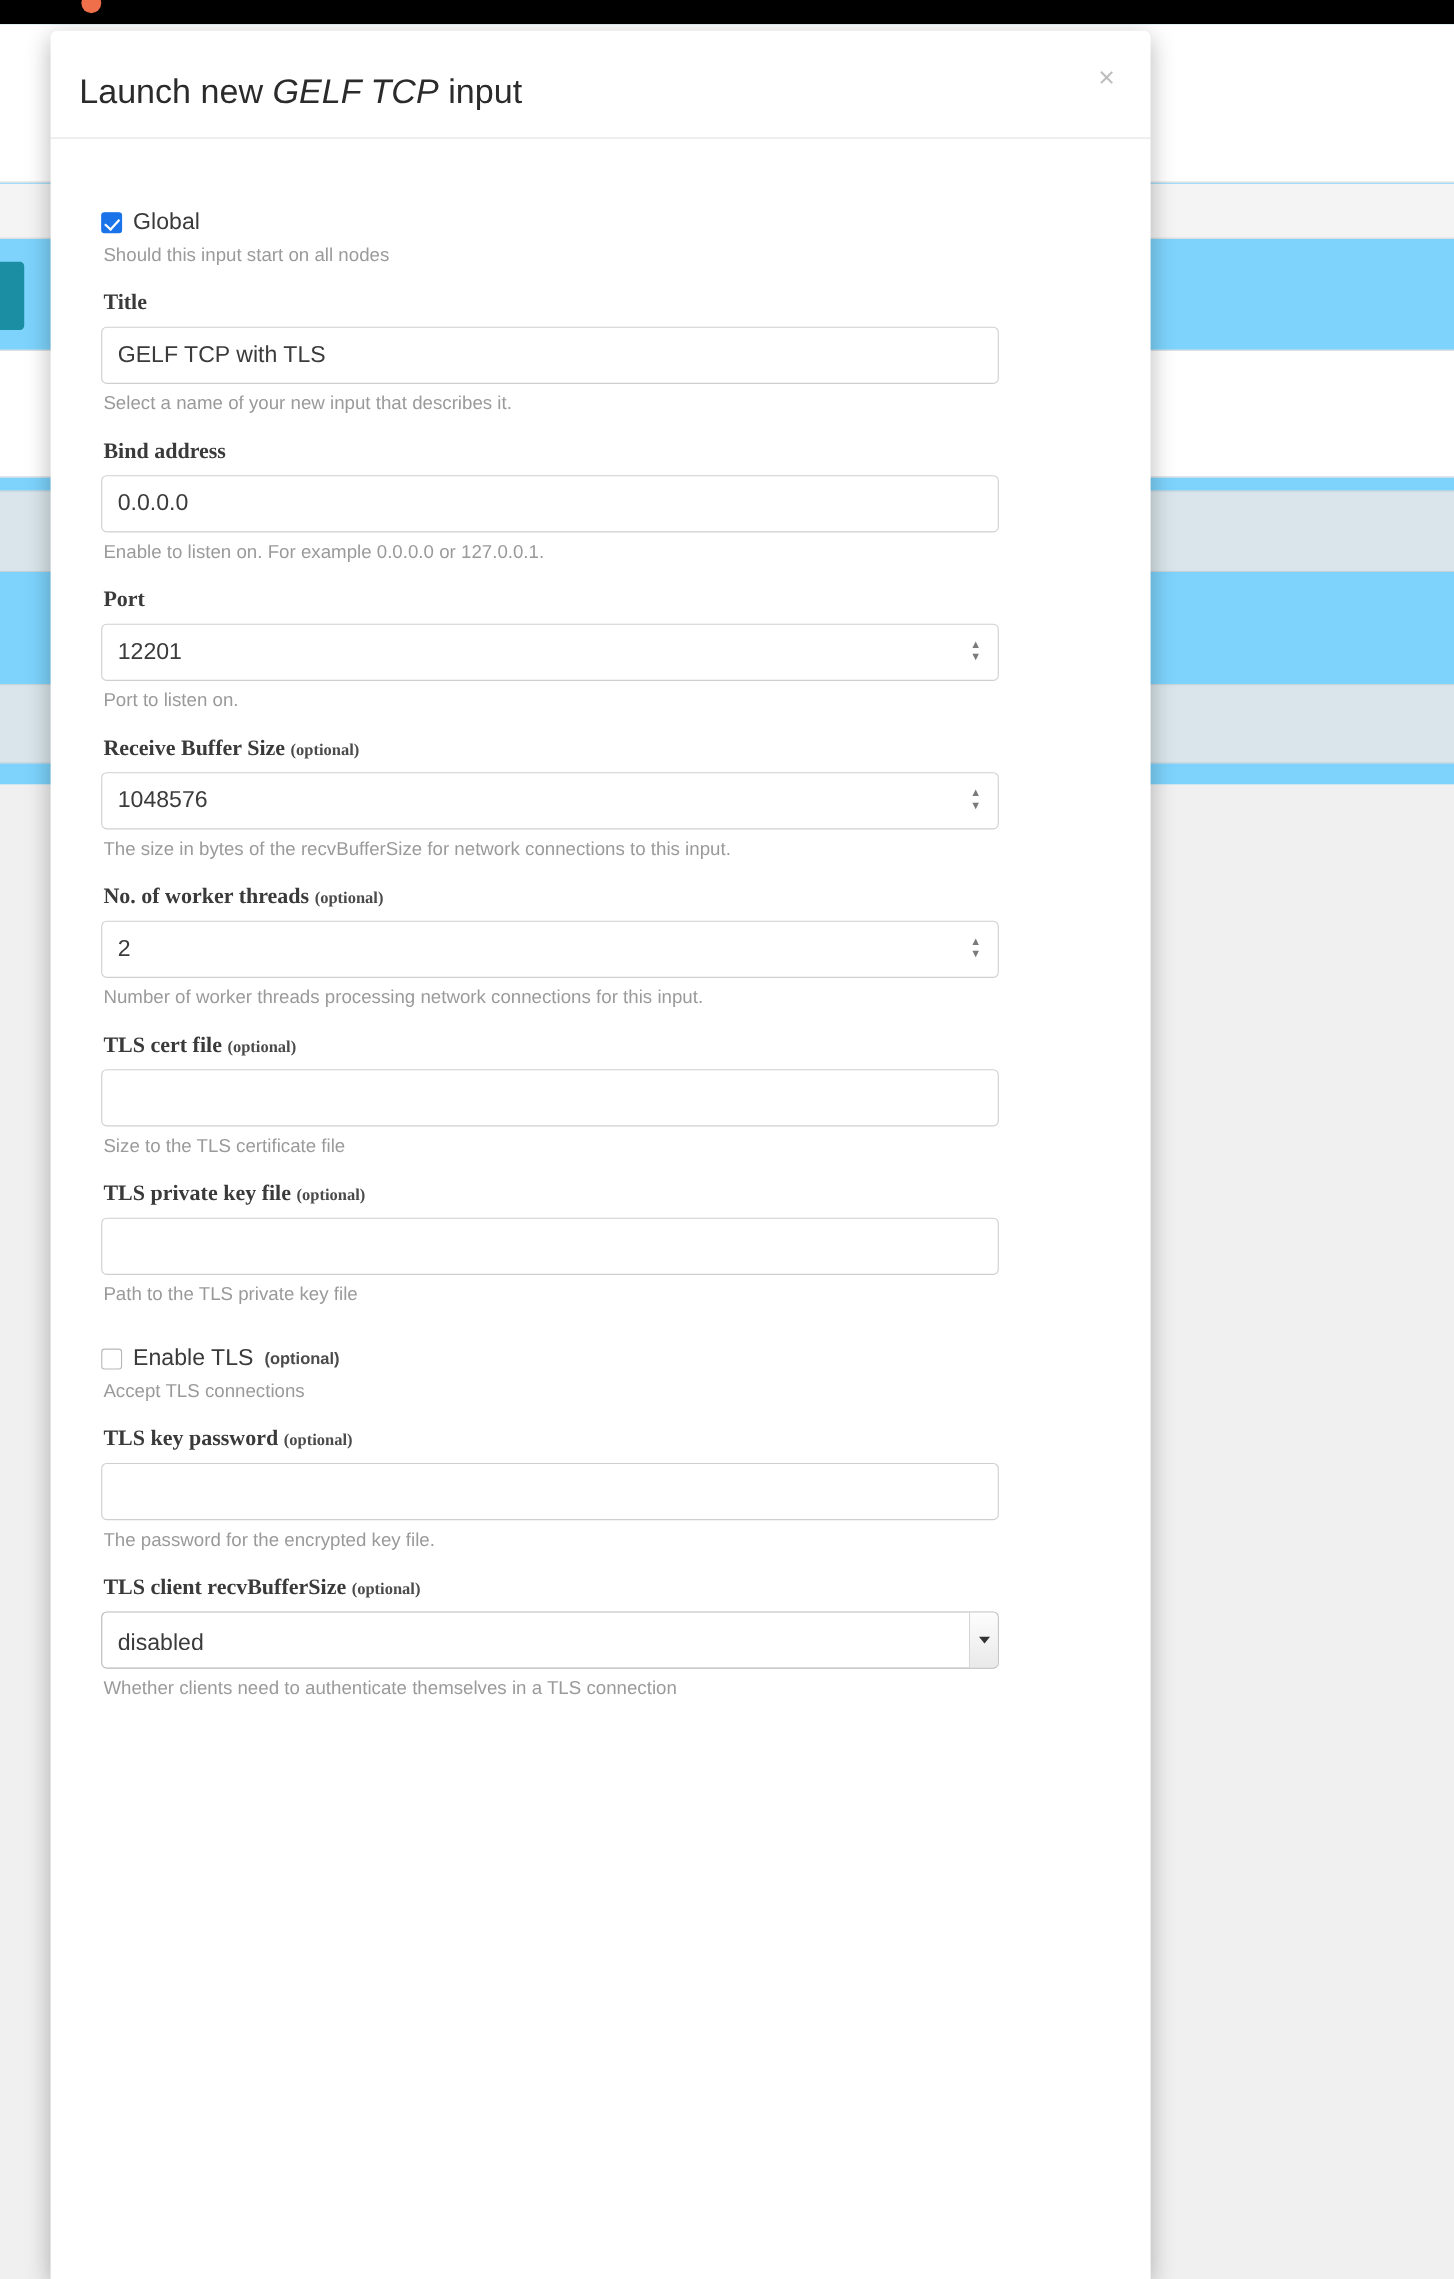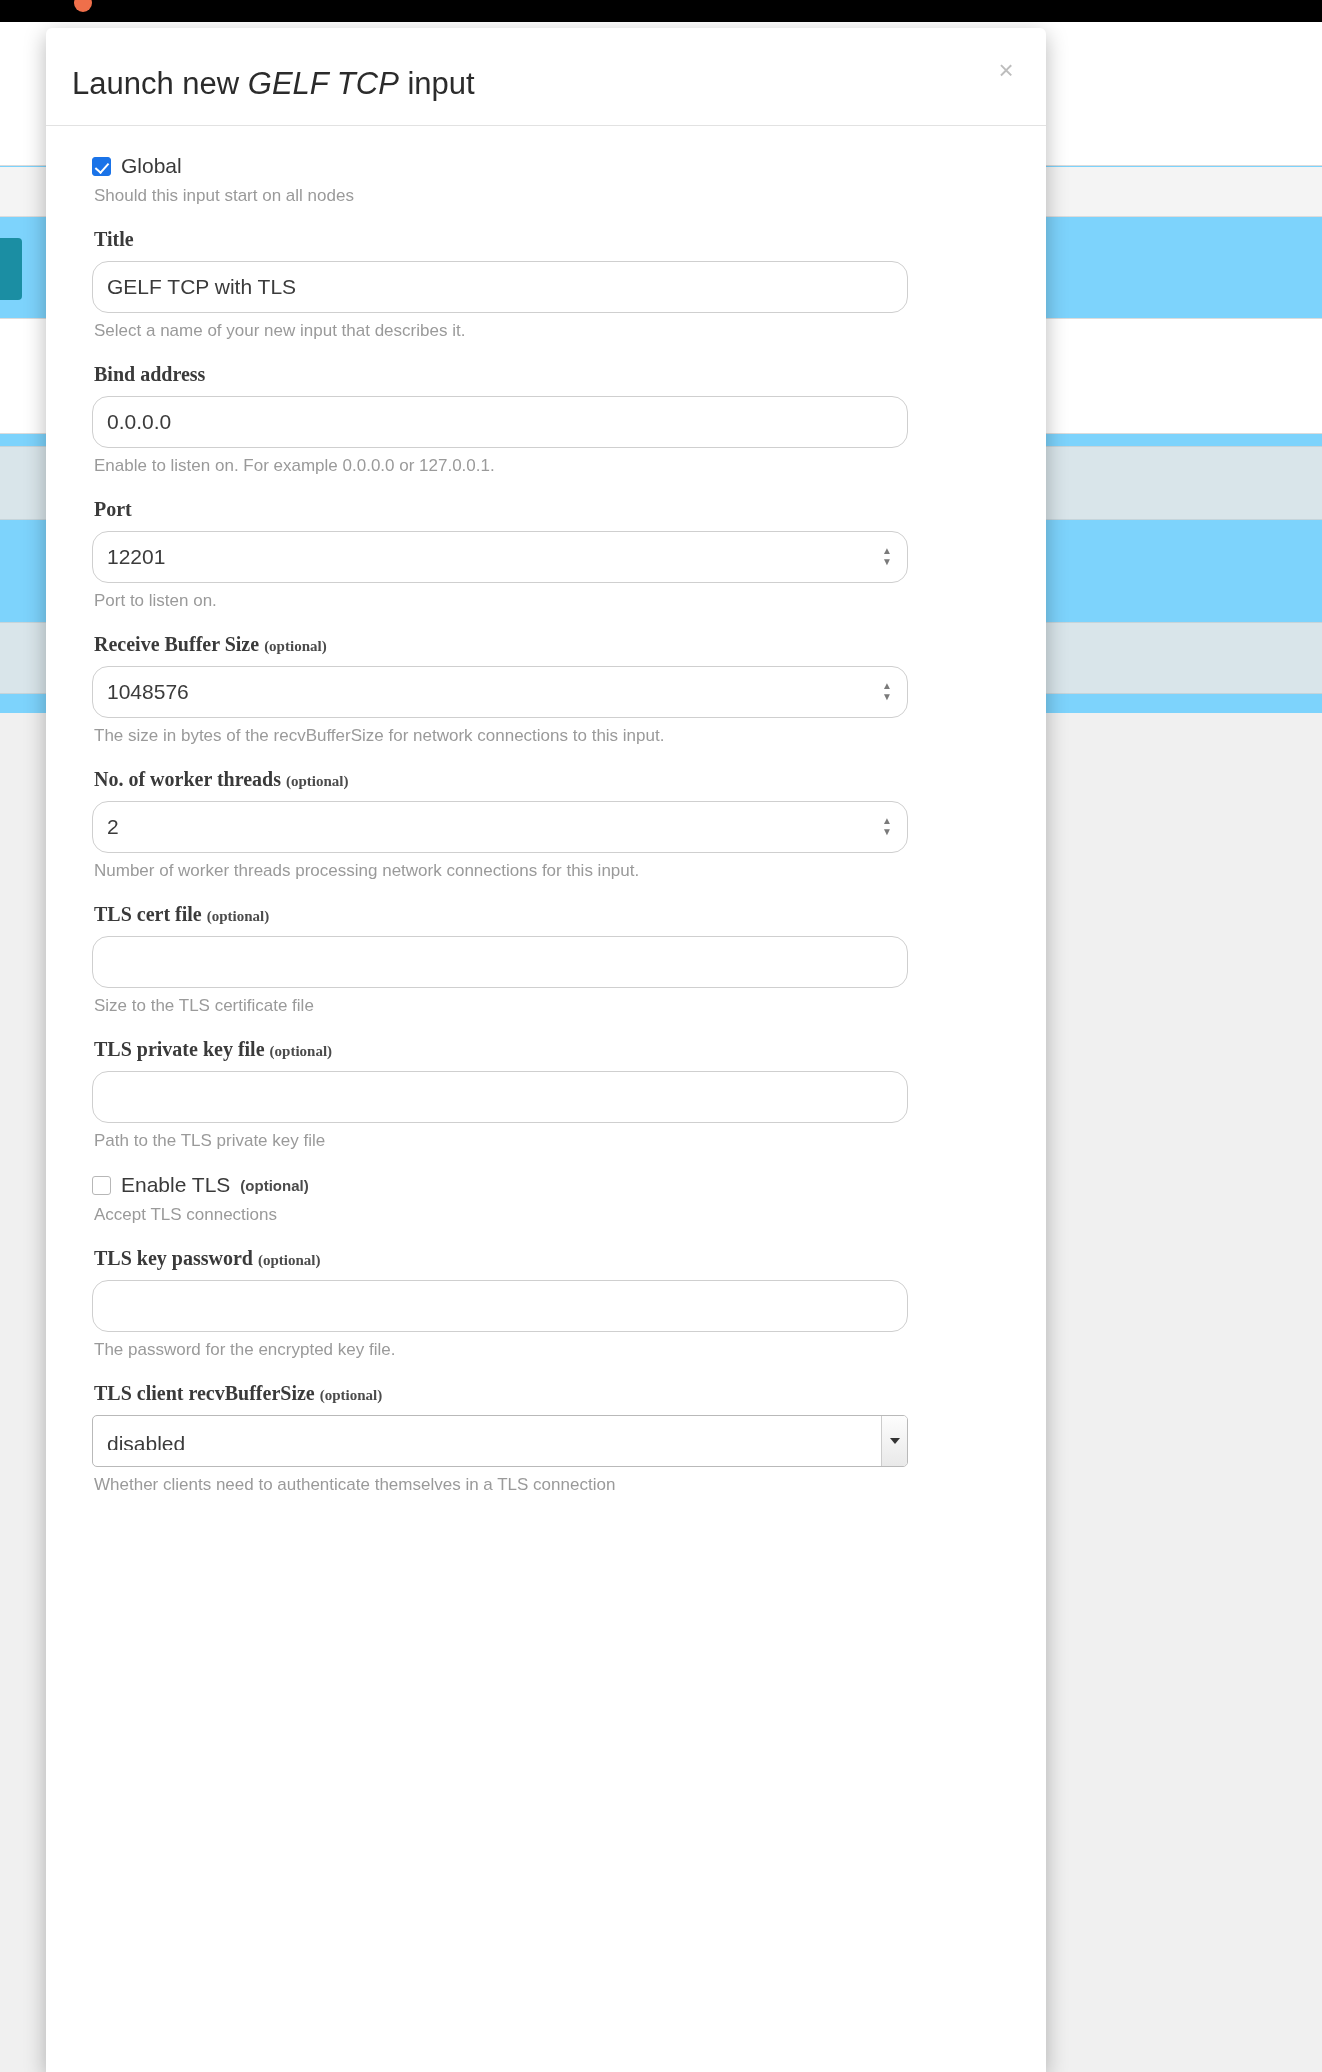--- a/index.html
+++ b/index.html
@@ -130,20 +130,21 @@
   .modal-body {
     padding: 28px 46px 10px 46px;
   }
 
   
   .check-row {
     display: flex;
     align-items: center;
     gap: 10px;
     margin-bottom: 6px;
+    margin-top: 36px;
   }
   .cbox {
     width: 19px; height: 19px;
     border-radius: 3px;
     border: 1px solid #b7b7b7;
     background: #ffffff;
     position: relative;
     flex: 0 0 auto;
     cursor: pointer;
   }
@@ -178,21 +179,21 @@
     font-size: 20px;
     font-weight: bold;
     color: #3a3a3a;
     margin: 0 0 10px 2px;
     font-family: Liberation Serif, serif;
   }
   .inp {
     width: 816px;
     height: 52px;
     border: 1px solid #cfcfcf;
-    border-radius: 16px;
+    border-radius: 5px;
     background: #ffffff;
     font-size: 21px;
     color: #3b3b3b;
     padding: 0 14px;
     font-family: "Liberation Sans", sans-serif;
     display: block;
   }
   .inp::placeholder { color: #bbbbbb; }
   .num-wrap { position: relative; width: 816px; }
   .spinner {

